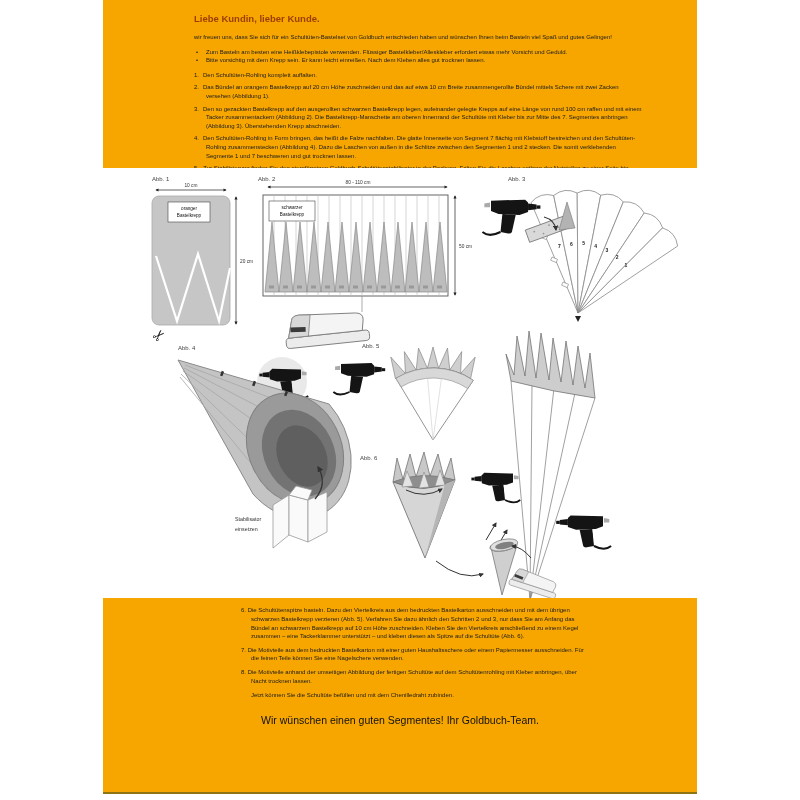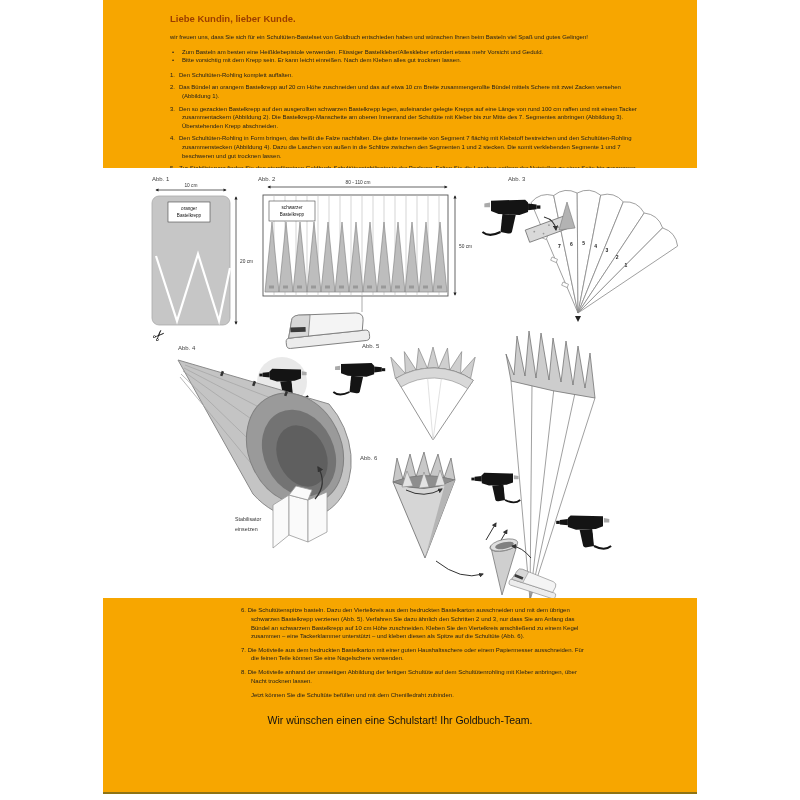--- a/index.html
+++ b/index.html
@@ -1,19 +1,19 @@
 <!DOCTYPE html>
 <html style="--page_bg: #f7a600; --heading: #9b3e00; --body_text: #1c1c1c; --diagram_gray: #c6c6c6; --diagram_line: #777777;"><head>
 <meta charset="utf-8">
 <style>
   html,body{margin:0;padding:0;}
   body{width:800px;height:800px;background:#ffffff;font-family:"Liberation Sans",sans-serif;}
   .page{width:594px;height:794px;margin:0 auto;background:var(--page_bg,#f7a600);
         border-bottom:2px solid #8f7414;box-sizing:border-box;position:relative;}
-  .top{height:168px;box-sizing:border-box;padding:13px 54px 0 67px;overflow:hidden;color:var(--body_text,#1c1c1c);}
+  .top{height:168px;box-sizing:border-box;padding:13px 54px 0 91px;overflow:hidden;color:var(--body_text,#1c1c1c);}
   .top h1{font-size:9.5px;font-weight:bold;color:var(--heading,#9b3e00);margin:0 0 9px 0;}
   .intro{font-size:6px;line-height:8.6px;margin:0 0 6px 0;}
   .bullets{list-style:none;margin:0 0 6px 0;padding:0;}
   .bullets li{font-size:6px;line-height:8.8px;padding-left:12px;position:relative;}
   .bullets li::before{content:"•";position:absolute;left:2px;}
   .steps{margin:0;padding:0;}
   .step{font-size:6px;line-height:8.8px;margin:0 0 3.5px 0;padding-left:12px;text-indent:-12px;}
   .step .n{display:inline-block;width:9px;text-indent:0;}
   .mid{height:430px;background:#ffffff;position:relative;overflow:hidden;}
   .mid svg{display:block;}
@@ -259,16 +259,16 @@
     </svg>
   </div>
 
   <div class="bottom">
     <div class="bsteps">
       <p class="bstep"><span>6.</span> <span>Die Schultütenspitze basteln. Dazu den Viertelkreis aus dem bedruckten Bastelkarton ausschneiden und mit dem übrigen schwarzen Bastelkrepp verzieren (Abb. 5). Verfahren Sie dazu ähnlich den Schritten 2 und 3, nur dass Sie am Anfang das Bündel an schwarzem Bastelkrepp auf 10 cm Höhe zuschneiden. Kleben Sie den Viertelkreis anschließend zu einem Kegel zusammen – eine Tackerklammer unterstützt – und kleben diesen als Spitze auf die Schultüte (Abb. 6).</span></p>
       <p class="bstep"><span>7.</span> <span>Die Motivteile aus dem bedruckten Bastelkarton mit einer guten Haushaltsschere oder einem Papiermesser ausschneiden. Für die feinen Teile können Sie eine Nagelschere verwenden.</span></p>
       <p class="bstep"><span>8.</span> <span>Die Motivteile anhand der umseitigen Abbildung der fertigen Schultüte auf dem Schultütenrohling mit Kleber anbringen, über Nacht trocknen lassen.</span></p>
     </div>
     <p class="fillnote">Jetzt können Sie die Schultüte befüllen und mit dem Chenilledraht zubinden.</p>
-    <p class="closing">Wir wünschen einen eine Schulstart! Ihr Goldbuch-Team.</p>
+    <p class="closing">Wir wünschen einen guten Segmentes! Ihr Goldbuch-Team.</p>
   </div>
 
 </div>
 
 </body></html>

